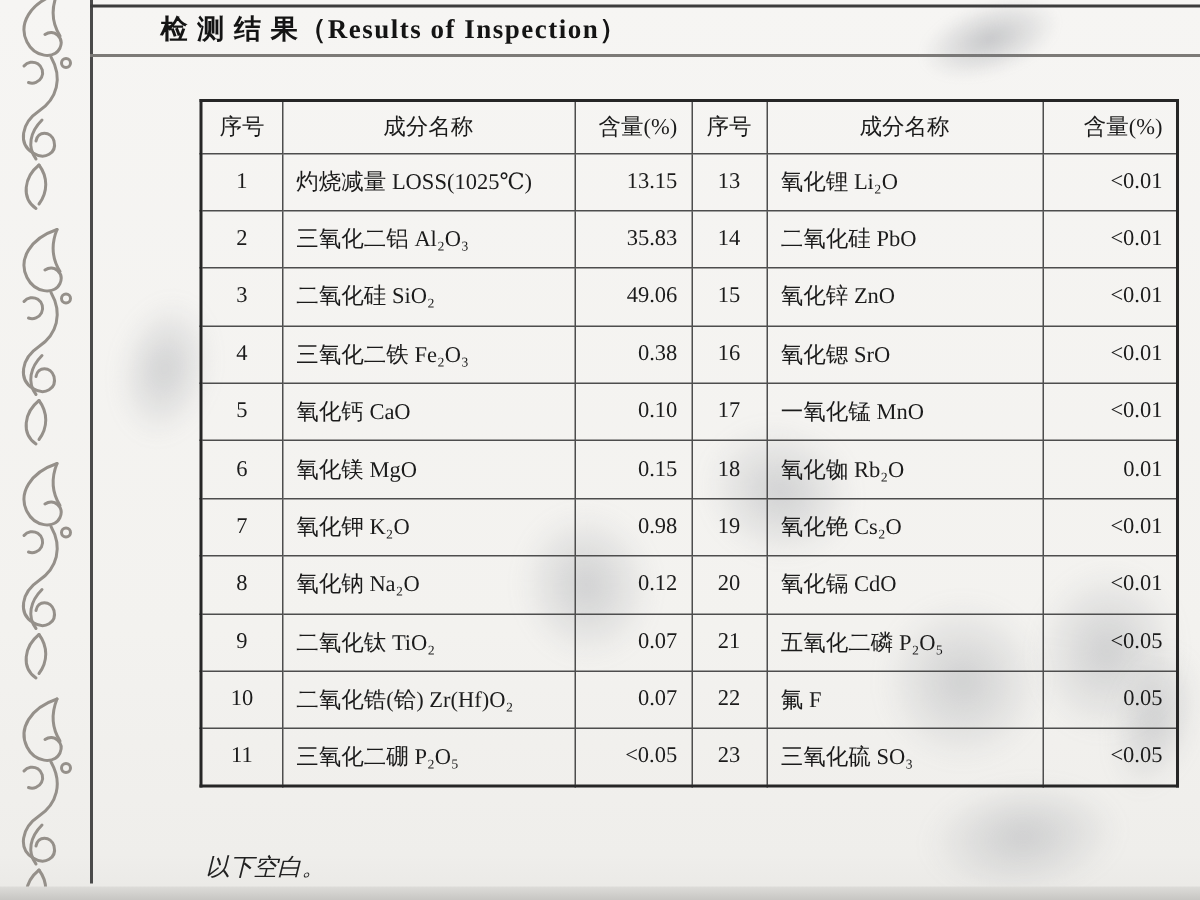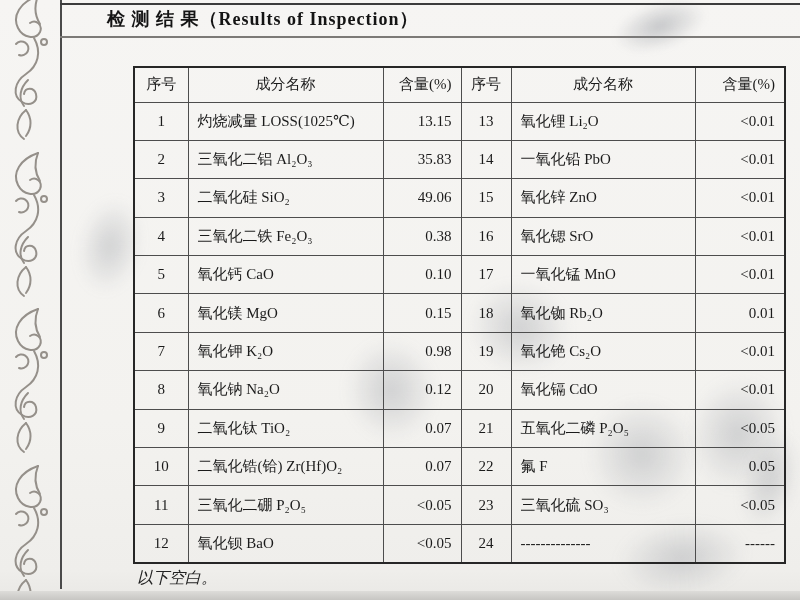--- a/index.html
+++ b/index.html
@@ -146,21 +146,21 @@
         <td class="c-val">13.15</td>
         <td class="c-no">13</td>
         <td class="c-name">氧化锂 Li₂O</td>
         <td class="c-val">&lt;0.01</td>
       </tr>
       <tr>
         <td class="c-no">2</td>
         <td class="c-name">三氧化二铝 Al₂O₃</td>
         <td class="c-val">35.83</td>
         <td class="c-no">14</td>
-        <td class="c-name">一氧化铅 PbO</td>
+        <td class="c-name">二氧化硅 PbO</td>
         <td class="c-val">&lt;0.01</td>
       </tr>
       <tr>
         <td class="c-no">3</td>
         <td class="c-name">二氧化硅 SiO₂</td>
         <td class="c-val">49.06</td>
         <td class="c-no">15</td>
         <td class="c-name">氧化锌 ZnO</td>
         <td class="c-val">&lt;0.01</td>
       </tr>
@@ -221,26 +221,18 @@
         <td class="c-val">0.05</td>
       </tr>
       <tr>
         <td class="c-no">11</td>
         <td class="c-name">三氧化二硼 P₂O₅</td>
         <td class="c-val">&lt;0.05</td>
         <td class="c-no">23</td>
         <td class="c-name">三氧化硫 SO₃</td>
         <td class="c-val">&lt;0.05</td>
       </tr>
-      <tr>
-        <td class="c-no">12</td>
-        <td class="c-name">氧化钡 BaO</td>
-        <td class="c-val">&lt;0.05</td>
-        <td class="c-no">24</td>
-        <td class="c-name">--------------</td>
-        <td class="c-val">------</td>
-      </tr>
     </tbody>
 </table>
 
 <div class="footer-note">以下空白。</div>
 
 <div class="scan-band"></div>
 
 </body></html>

